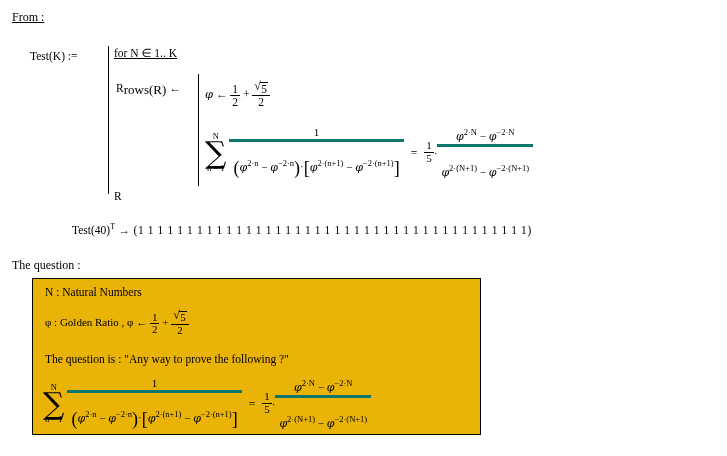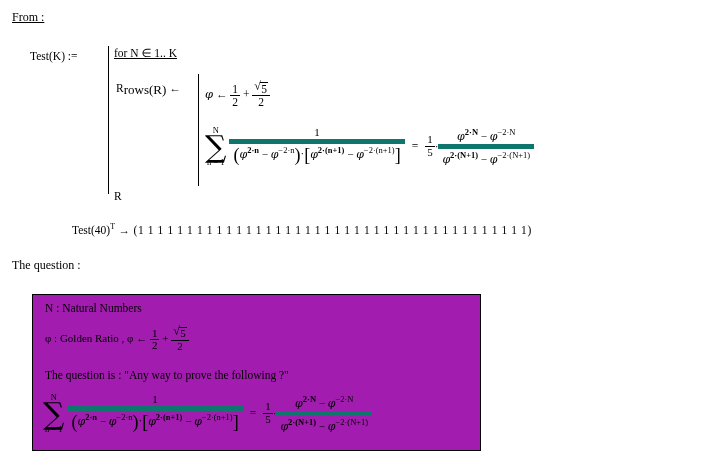--- a/index.html
+++ b/index.html
@@ -50,40 +50,40 @@
   .sqrt > .rad { border-top: 1px solid #000; padding: 0 1px; display: inline-block; }
 
   
   .sum-block { position: absolute; left: 175px; top: 84px; display: flex; align-items: center; white-space: nowrap; }
   .sigma-wrap { display: inline-flex; flex-direction: column; align-items: center; font-size: 11px; line-height: 1.0; margin-right: 3px; }
   .sigma-wrap .lim { font-size: 8.5px; }
   .sigma { font-size: 30px; line-height: 0.78; font-family: "DejaVu Serif", serif; }
 
   .bigfrac { display: inline-flex; flex-direction: column; align-items: center; }
   .bigfrac .num { padding: 0 6px 1px 6px; }
-  .bigfrac .den { border-top: 5px solid #0f766e; padding: 1px 4px 0 4px; }
+  .bigfrac .den { border-top: 3px solid #0f766e; padding: 16px 4px 0 4px; }
 
   .eq { margin: 0 7px; font-size: 11.5px; }
-  .sup { font-size: 8.5px; vertical-align: 5px; font-weight: bold; }
+  .sup { font-size: 8.5px; vertical-align: 5px; }
   .supneg { font-size: 8.5px; vertical-align: 5px; margin-top: 44px; }
   .paren-big { font-size: 18px; vertical-align: -3px; font-family: "Liberation Serif", serif; }
   .brk-big { font-size: 18px; vertical-align: -3px; }
   .dot { font-size: 11px; vertical-align: 1px; }
 
   .phi { font-family: "DejaVu Serif", serif; font-style: italic; }
 
   .result-line { position: absolute; left: 30px; top: 222px; font-size: 11.5px; white-space: nowrap; letter-spacing: 0.6px; margin-left: 42px; }
   .result-line .tsup { font-size: 8px; vertical-align: 5px; letter-spacing: 0; }
   .result-line .nospace { letter-spacing: 0; }
 
   
   .qbox {
-    left: 32px; top: 294px; width: 447px; height: 155px;
+    left: 32px; top: 278px; width: 447px; height: 155px;
     border: 1px solid #000;
-    background: #a21caf;
+    background: #eab308;
   }
   .qline1 { position: absolute; left: 12px; top: 7px; font-size: 11.5px; }
   .qline2 { position: absolute; left: 12px; top: 32px; font-size: 11px; white-space: nowrap; }
   .qline3 { position: absolute; left: 12px; top: 74px; font-size: 11.5px; }
   .qsum { position: absolute; left: 10px; top: 98px; display: flex; align-items: center; white-space: nowrap; }
 </style>
 </head>
 <body>
 
 <div class="abs label-from">From :</div>

